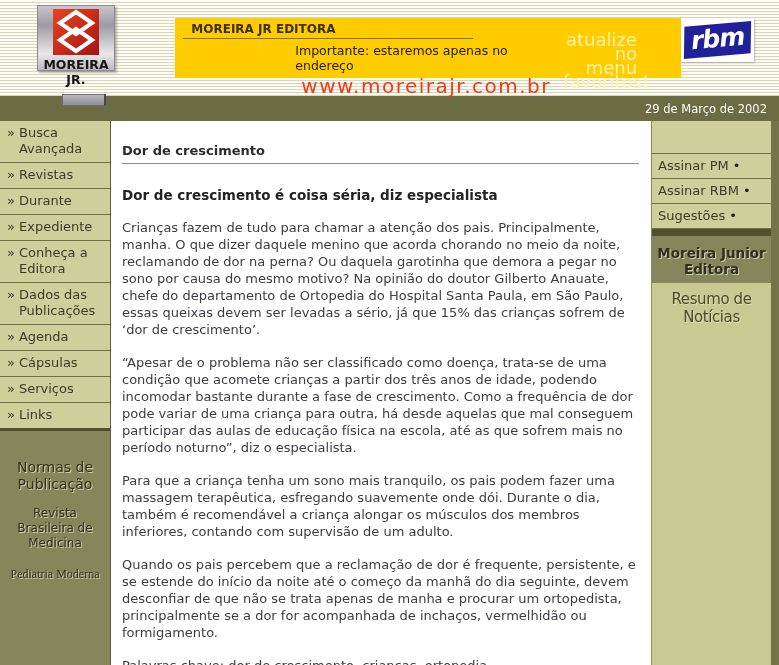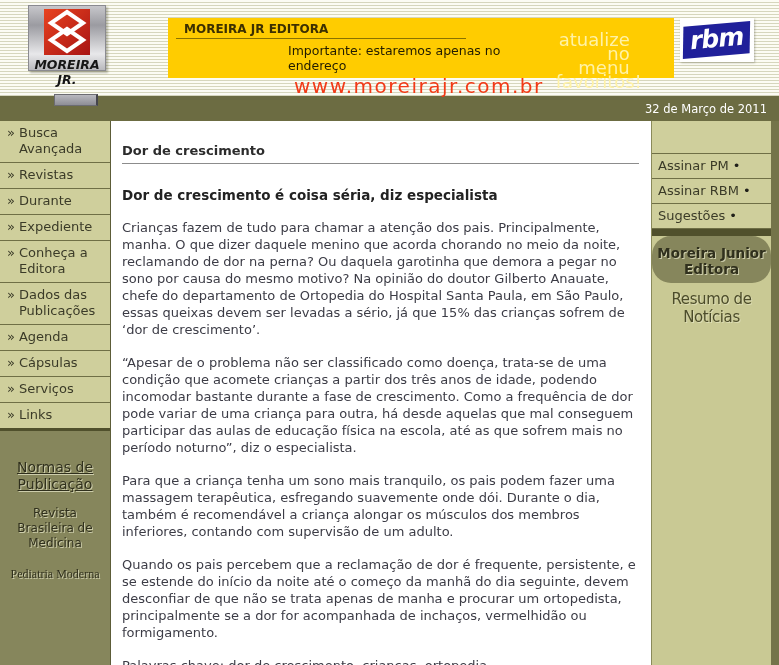--- a/index.html
+++ b/index.html
@@ -4,21 +4,21 @@
 <style>
   * { margin:0; padding:0; box-sizing:border-box; }
   body { font-family:"DejaVu Sans", sans-serif; }
   .page { width:779px; height:665px; overflow:hidden; background:#6f6f46; position:relative; }
 
   
   .header {
     height:96px; display:flex; align-items:flex-start;
     background:repeating-linear-gradient(180deg,#fcfcf4 0px,#fcfcf4 2px,#d6d6bd 2px,#d6d6bd 3px);
   }
-  .logo-block { margin:5px 0 0 28px; width:96px; cursor:pointer;font-style:italic; }
+  .logo-block { margin:5px 0 0 37px; width:96px; cursor:pointer; }
   .logo-box {
     width:78px; height:66px; border:1px solid #8a8a90;
     background:linear-gradient(180deg,#c7c7cb 0%,#9b9ba1 30%,#e8e8ea 75%,#b9b9bd 100%);
     box-shadow:2px 2px 2px rgba(60,60,40,.35);
     display:flex; justify-content:center; padding-top:3px;
   }
   .logo-text {
     font-size:12.5px; font-weight:bold; color:#161616; letter-spacing:0px;
     margin-top:-14px; text-align:center; width:86px; margin-left:-4px;
   }
@@ -76,42 +76,42 @@
   .menu { background:#cfcf9c; border-bottom:3px solid #50502c; }
   .menu-item {
     display:flex; gap:4px; padding:4px 3px 5px 7px;
     border-bottom:1px solid #6f6f46; font-size:13px; line-height:16px;
     color:#3b3b28; cursor:pointer;
   }
   .menu-item:last-child { border-bottom:none; }
   .chev { flex:0 0 auto; }
   .normas { flex:1; padding-top:28px; text-align:center; }
   .emboss { color:#30301d; text-shadow:1px 1px 0 rgba(242,242,214,.65); }
-  .normas-title { font-size:14px; line-height:17px; padding:0 12px;text-decoration:underline; }
+  .normas-title { font-size:14px; line-height:17px; padding:0 12px; }
   .normas-link { display:block; font-size:12px; line-height:15px; margin-top:13px; padding:0 4px; cursor:pointer; }
   .normas-link + .normas-link { margin-top:16px;font-family:Liberation Serif, serif; }
 
   
   .content { flex:1; background:#ffffff; padding:22px 12px 0 11px; border-right:1px solid #8a8a5a; }
   .content h1 { font-size:13px; font-weight:bold; color:#2c2c2c; }
   .content hr { border:none; border-top:1px solid #8c8c8c; margin-top:5px; }
   .content h2 { font-size:13.5px; font-weight:bold; color:#222; margin-top:23px; }
   .content p { font-size:13px; line-height:17px; color:#3c3c46; margin-top:16px; max-width:518px; }
 
   
   .right-sidebar { width:119px; display:flex; flex-direction:column; background:#c9c994;justify-content:flex-end; }
   .rbox-empty { height:33px; background:#cfcf9c; border-bottom:1px solid #6f6f46; }
   .ritem {
     background:#cfcf9c; border-bottom:1px solid #6f6f46;
     font-size:13px; line-height:16px; color:#3b3b28;
     padding:4px 3px 4px 6px; cursor:pointer;
   }
   .ritem .dot { margin-left:4px; color:#20201a; }
   .dark-divider { height:7px; background:#50502c; }
-  .promo-dark { background:#86865c; padding:9px 4px 6px; text-align:center;border-radius:19px; }
+  .promo-dark { background:#86865c; padding:9px 4px 6px; text-align:center; }
   .promo-dark div { font-size:13.5px; font-weight:bold; line-height:16px; }
   .news {
     text-align:center; font-size:15px; letter-spacing:-0.4px;
     color:#4c4c2a; padding:7px 2px 10px; cursor:pointer;
     text-shadow:1px 1px 0 rgba(242,242,214,.5);
   }
   .right-rest { flex:1; }
 
   .edge-strip { width:8px; background:#74744a; }
 </style>
@@ -151,21 +151,21 @@
     </div>
 
     <div class="rbm">
       <div class="rbm-shape">
         <span>rbm</span>
       </div>
     </div>
   </header>
 
   <div class="datebar">
-    <span>32 de Março de 2011</span>
+    <span>29 de Março de 2002</span>
   </div>
 
   <div class="body-row">
 
     <nav class="sidebar">
       <div class="menu">
         <div class="menu-item">
           <span class="chev">»</span>
           <span>Busca Avançada</span>
         </div>

